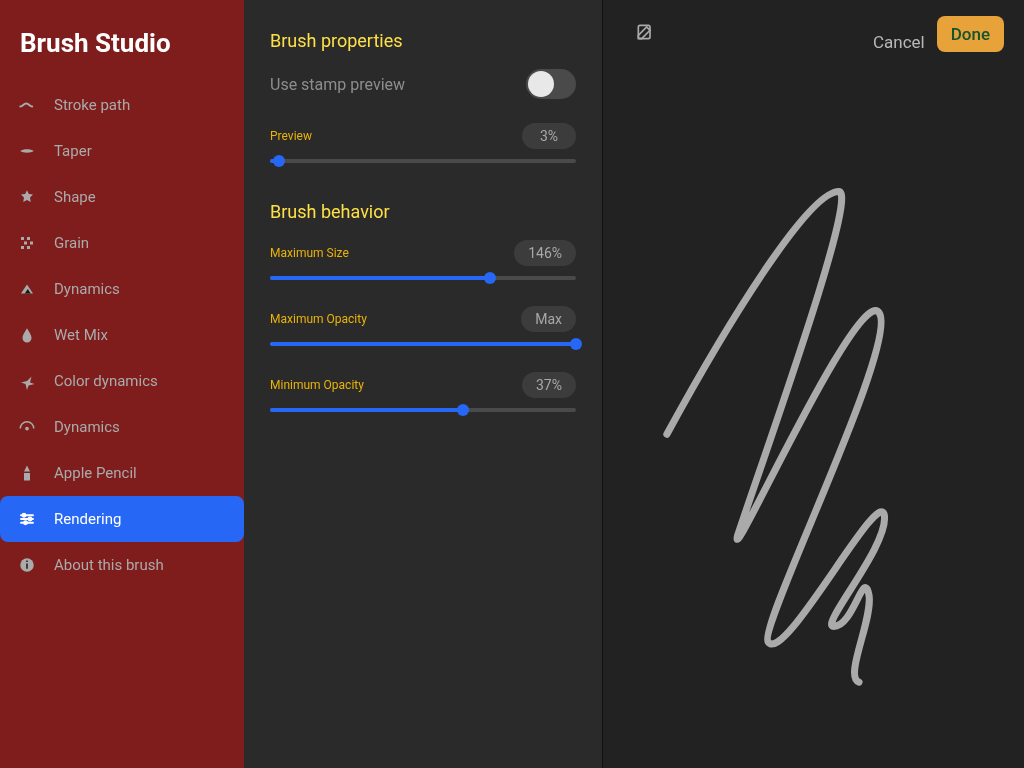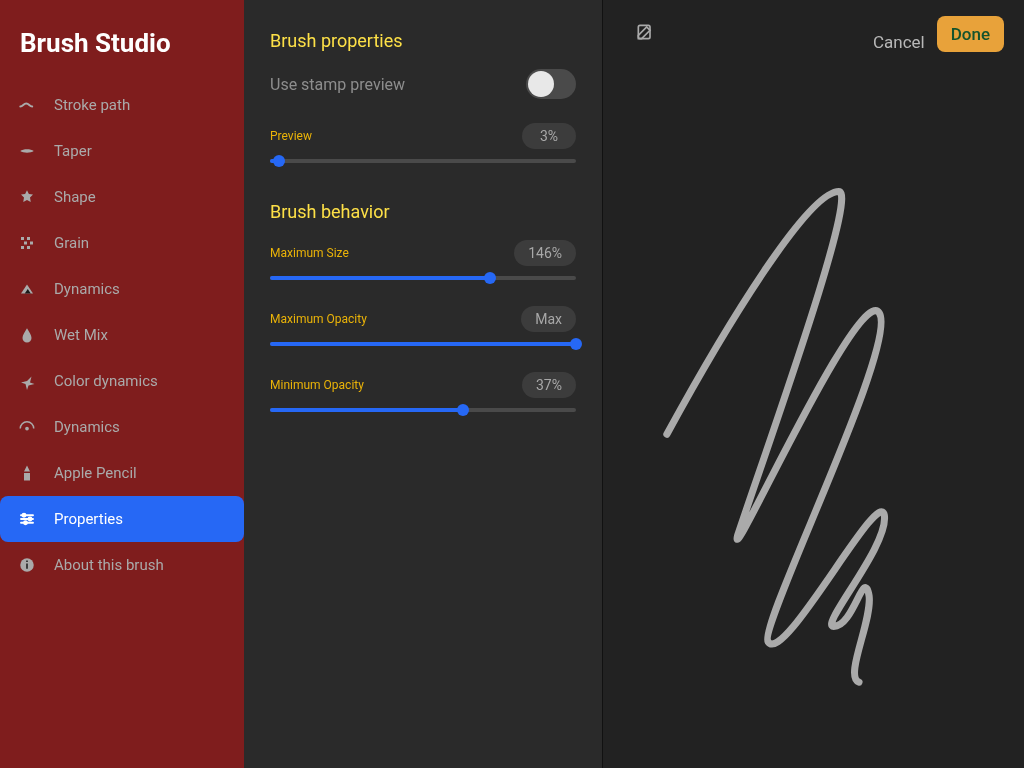--- a/index.html
+++ b/index.html
@@ -271,21 +271,21 @@
       <span class="nav-icon">
         <svg viewBox="0 0 24 24" fill="none" stroke="#fff" stroke-width="2.5" stroke-linecap="round">
             <line x1="4" y1="7" x2="20" y2="7"></line>
             <line x1="4" y1="12" x2="20" y2="12"></line>
             <line x1="4" y1="17" x2="20" y2="17"></line>
             <circle cx="8" cy="7" r="2" fill="#fff"></circle>
             <circle cx="16" cy="12" r="2" fill="#fff"></circle>
             <circle cx="10" cy="17" r="2" fill="#fff"></circle>
           </svg>
       </span>
-      <span>Properties</span>
+      <span>Rendering</span>
     </div>
 
     <div class="nav-item">
       <span class="nav-icon">
         <svg viewBox="0 0 24 24" fill="#aaa">
             <circle cx="12" cy="12" r="9"></circle>
             <rect x="11" y="10" width="2" height="7" fill="#1a1a1a"></rect>
             <rect x="11" y="6" width="2" height="2" fill="#1a1a1a"></rect>
           </svg>
       </span>

